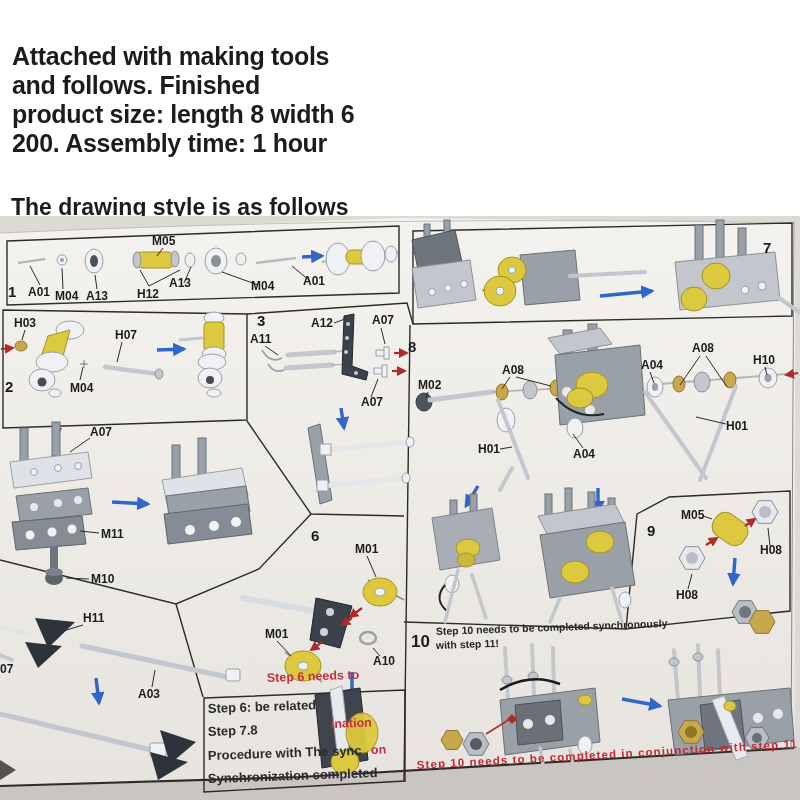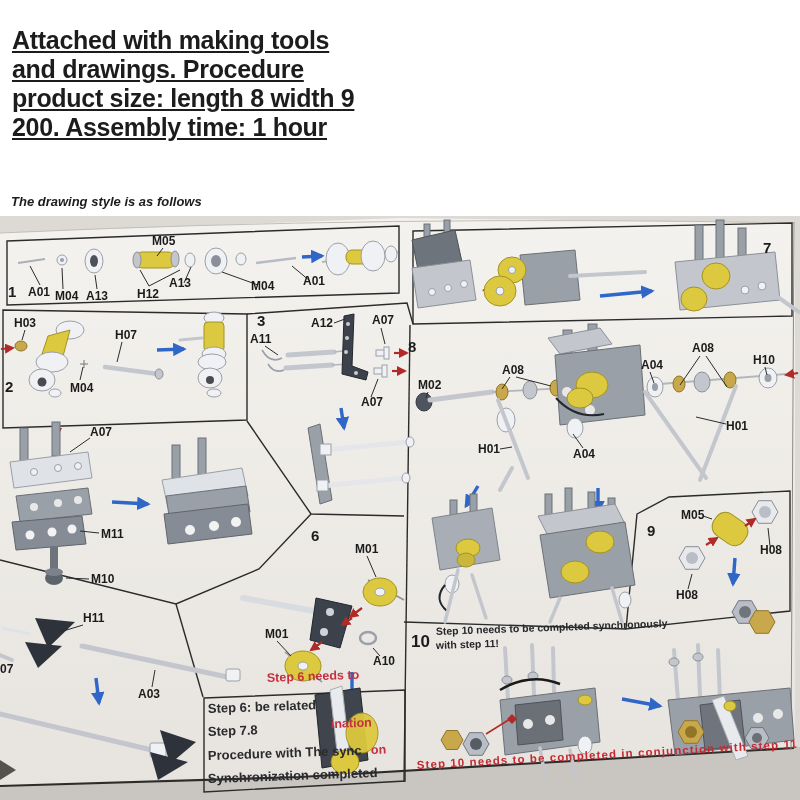--- a/index.html
+++ b/index.html
@@ -1,21 +1,21 @@
 <!DOCTYPE html>
 <html><head>
 <meta charset="utf-8">
 <style>
   html,body{margin:0;padding:0;background:#ffffff;}
   .page{position:relative;width:800px;height:800px;overflow:hidden;
         font-family:"Liberation Sans",sans-serif;background:#fff;}
-  .hdr{position:absolute;left:12px;top:26px;width:390px;color:#1c1c1c;
-       font-size:25px;font-weight:800;line-height:29px;letter-spacing:-0.3px;text-decoration:underline;}
+  .hdr{position:absolute;left:12px;top:42px;width:390px;color:#1c1c1c;
+       font-size:25px;font-weight:800;line-height:29px;letter-spacing:-0.3px;}
   .sub{position:absolute;left:11px;top:194px;color:#1c1c1c;
-       font-size:13px;font-weight:800;font-style:italic;}
+       font-size:23px;font-weight:800;}
   svg{position:absolute;left:0;top:0;}
   .lbl{font:600 12px "Liberation Sans",sans-serif;fill:#1b1b1b;}
   .num{font:600 15px "Liberation Sans",sans-serif;fill:#1b1b1b;}
   .numbig{font:700 17px "Liberation Sans",sans-serif;fill:#1b1b1b;}
   .note{font:600 10.5px "Liberation Sans",sans-serif;fill:#26262b;}
   .boxtxt{font:700 13px "Liberation Sans",sans-serif;fill:#2b2b2e;}
   .redtxt{font:700 12.5px "Liberation Sans",sans-serif;fill:#c5303f;}
   .redprint{font:600 11.5px "Liberation Sans",sans-serif;fill:#c52a33;letter-spacing:1.1px;}
   .border{fill:none;stroke:#2b2b2b;stroke-width:1.4;}
   .leader{stroke:#2b2b2b;stroke-width:1;fill:none;}
@@ -29,22 +29,22 @@
   .gry{fill:#9aa0a8;stroke:#6b7076;stroke-width:1;}
   .lgry{fill:#c3c7cd;stroke:#8b9098;stroke-width:1;}
   .dk{fill:#3c424b;stroke:#23272d;stroke-width:1;}
 </style>
 </head>
 <body>
 <div class="page">
 
 <div class="hdr">
   <div>Attached with making tools</div>
-  <div>and drawings. Procedure</div>
-  <div>product size: length 8 width 9</div>
+  <div>and follows. Finished</div>
+  <div>product size: length 8 width 6</div>
   <div>200. Assembly time: 1 hour</div>
 </div>
 <div class="sub">The drawing style is as follows</div>
 
 <svg width="800" height="800" viewBox="0 0 800 800">
   <defs>
     <linearGradient id="paper" x1="0" y1="0" x2="0" y2="1">
       <stop offset="0" stop-color="#f4f2ee"></stop>
           <stop offset="1" stop-color="#e7e4df"></stop>
     </linearGradient>

